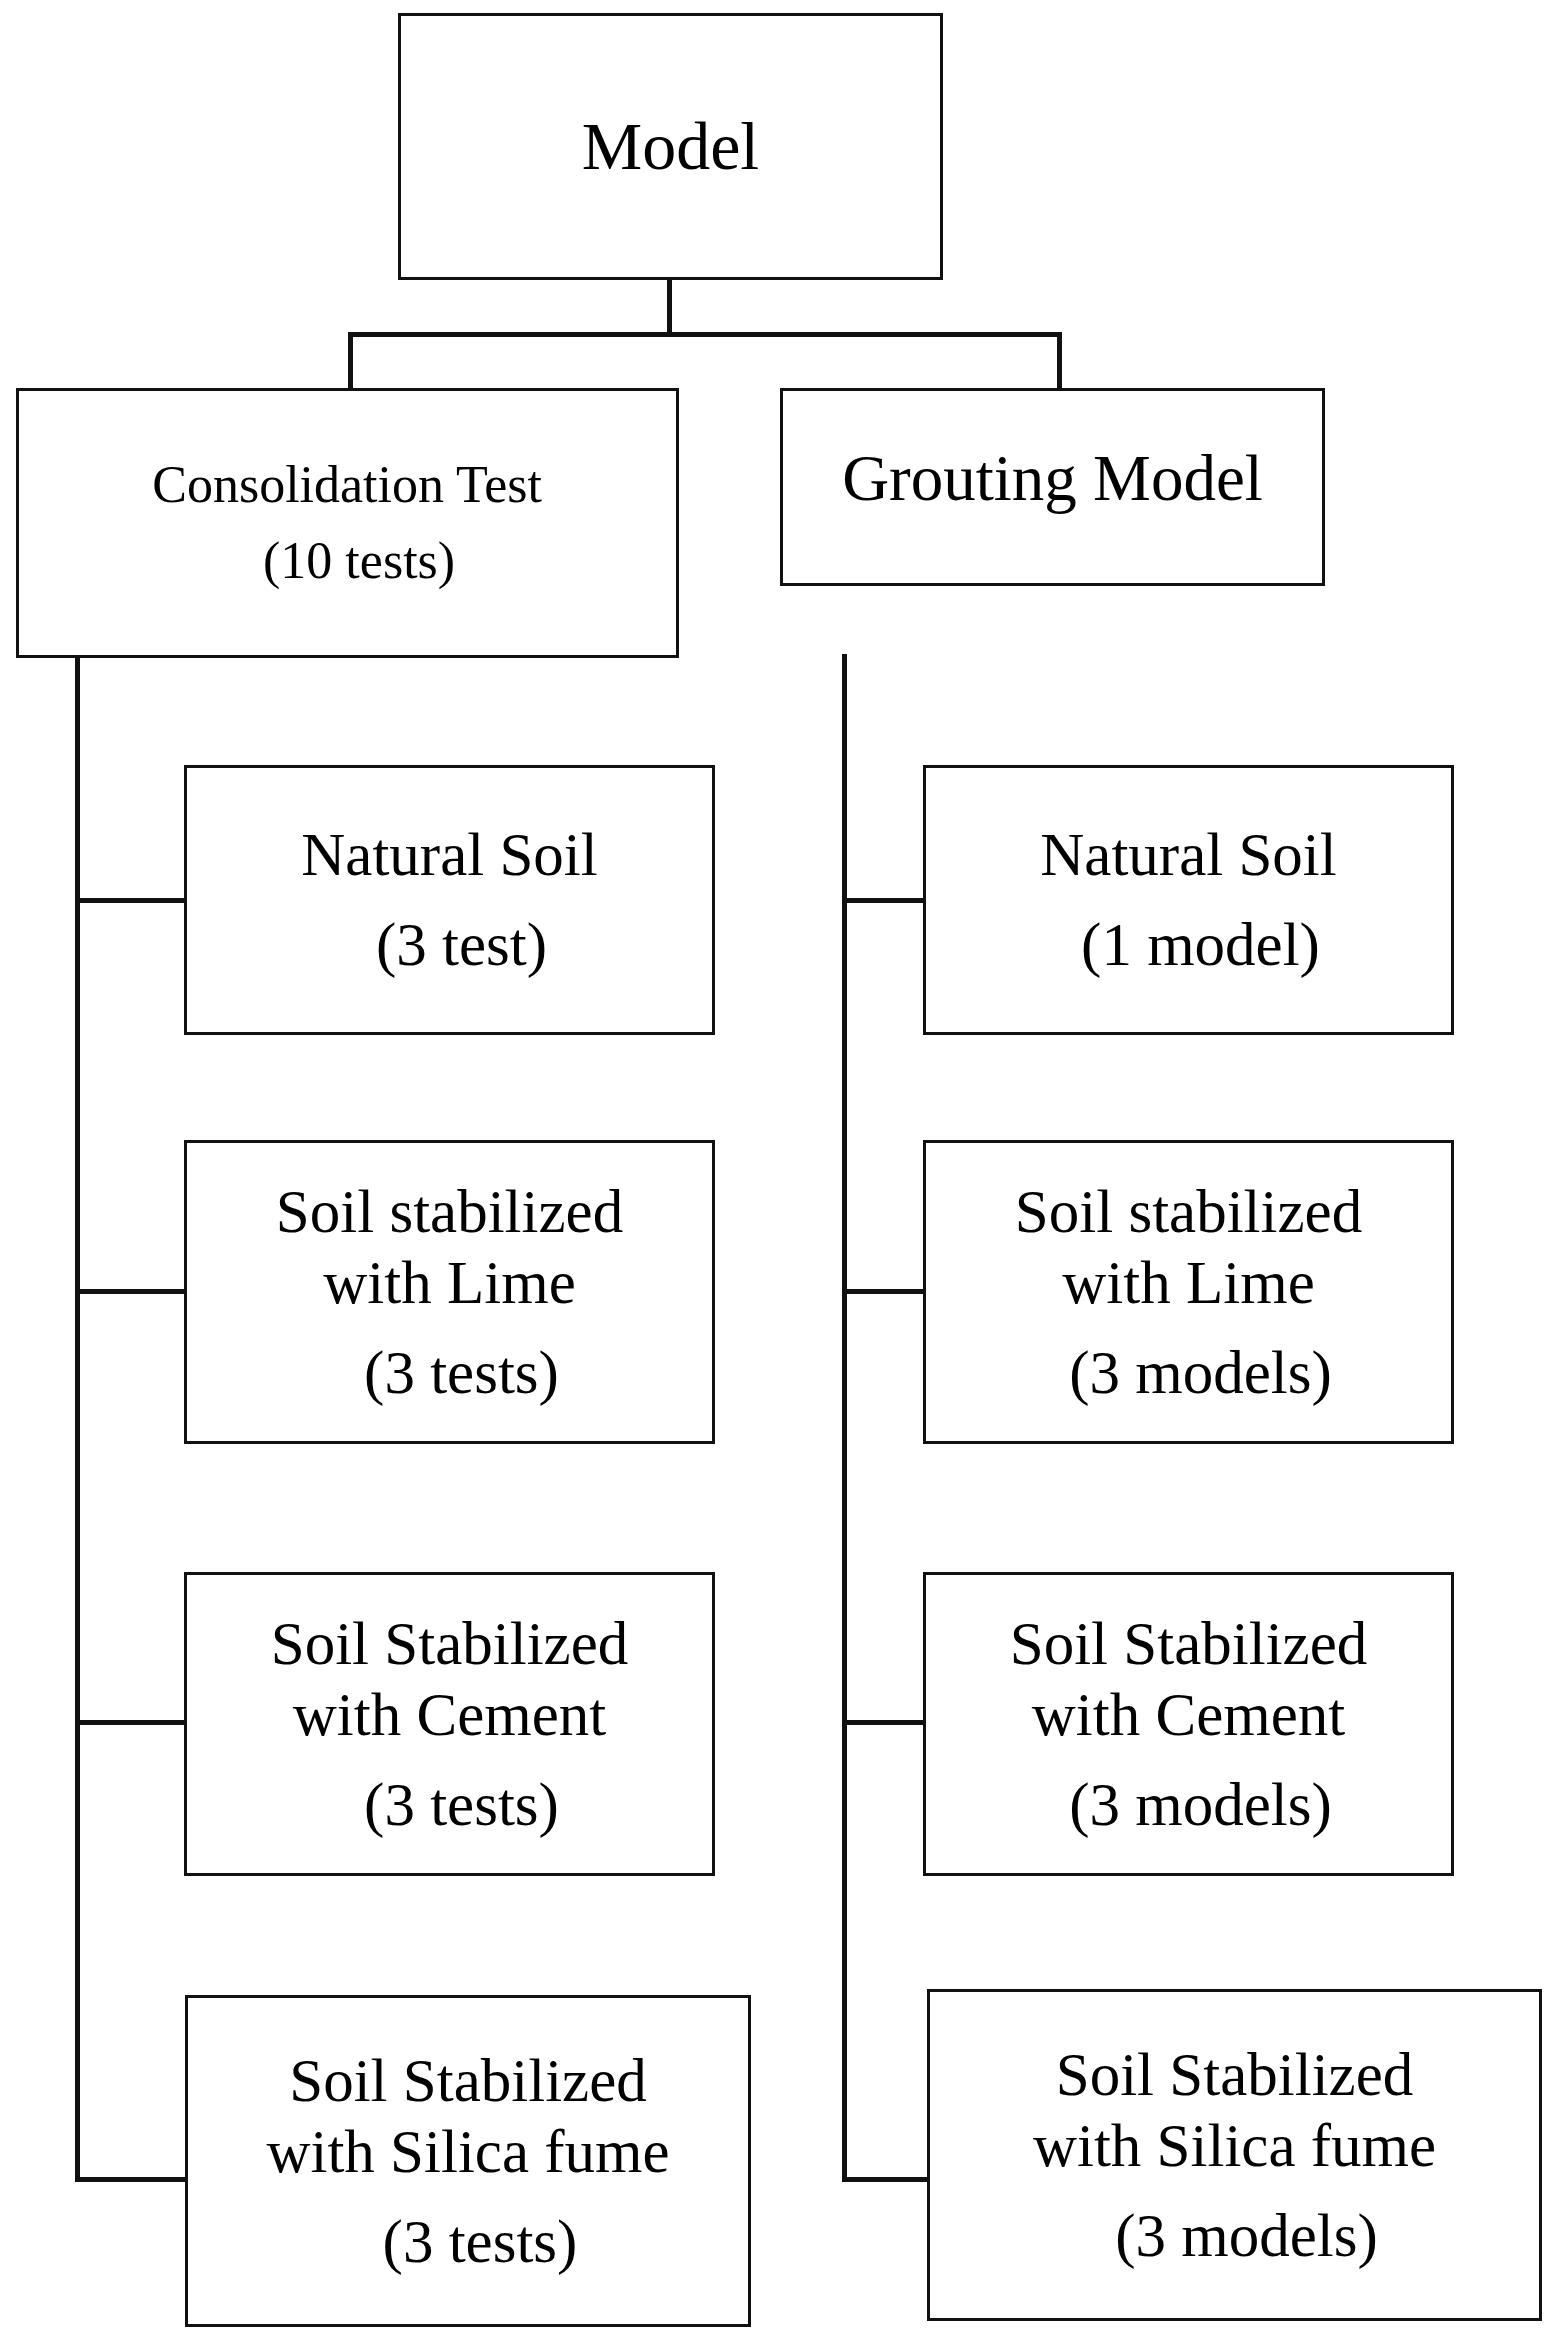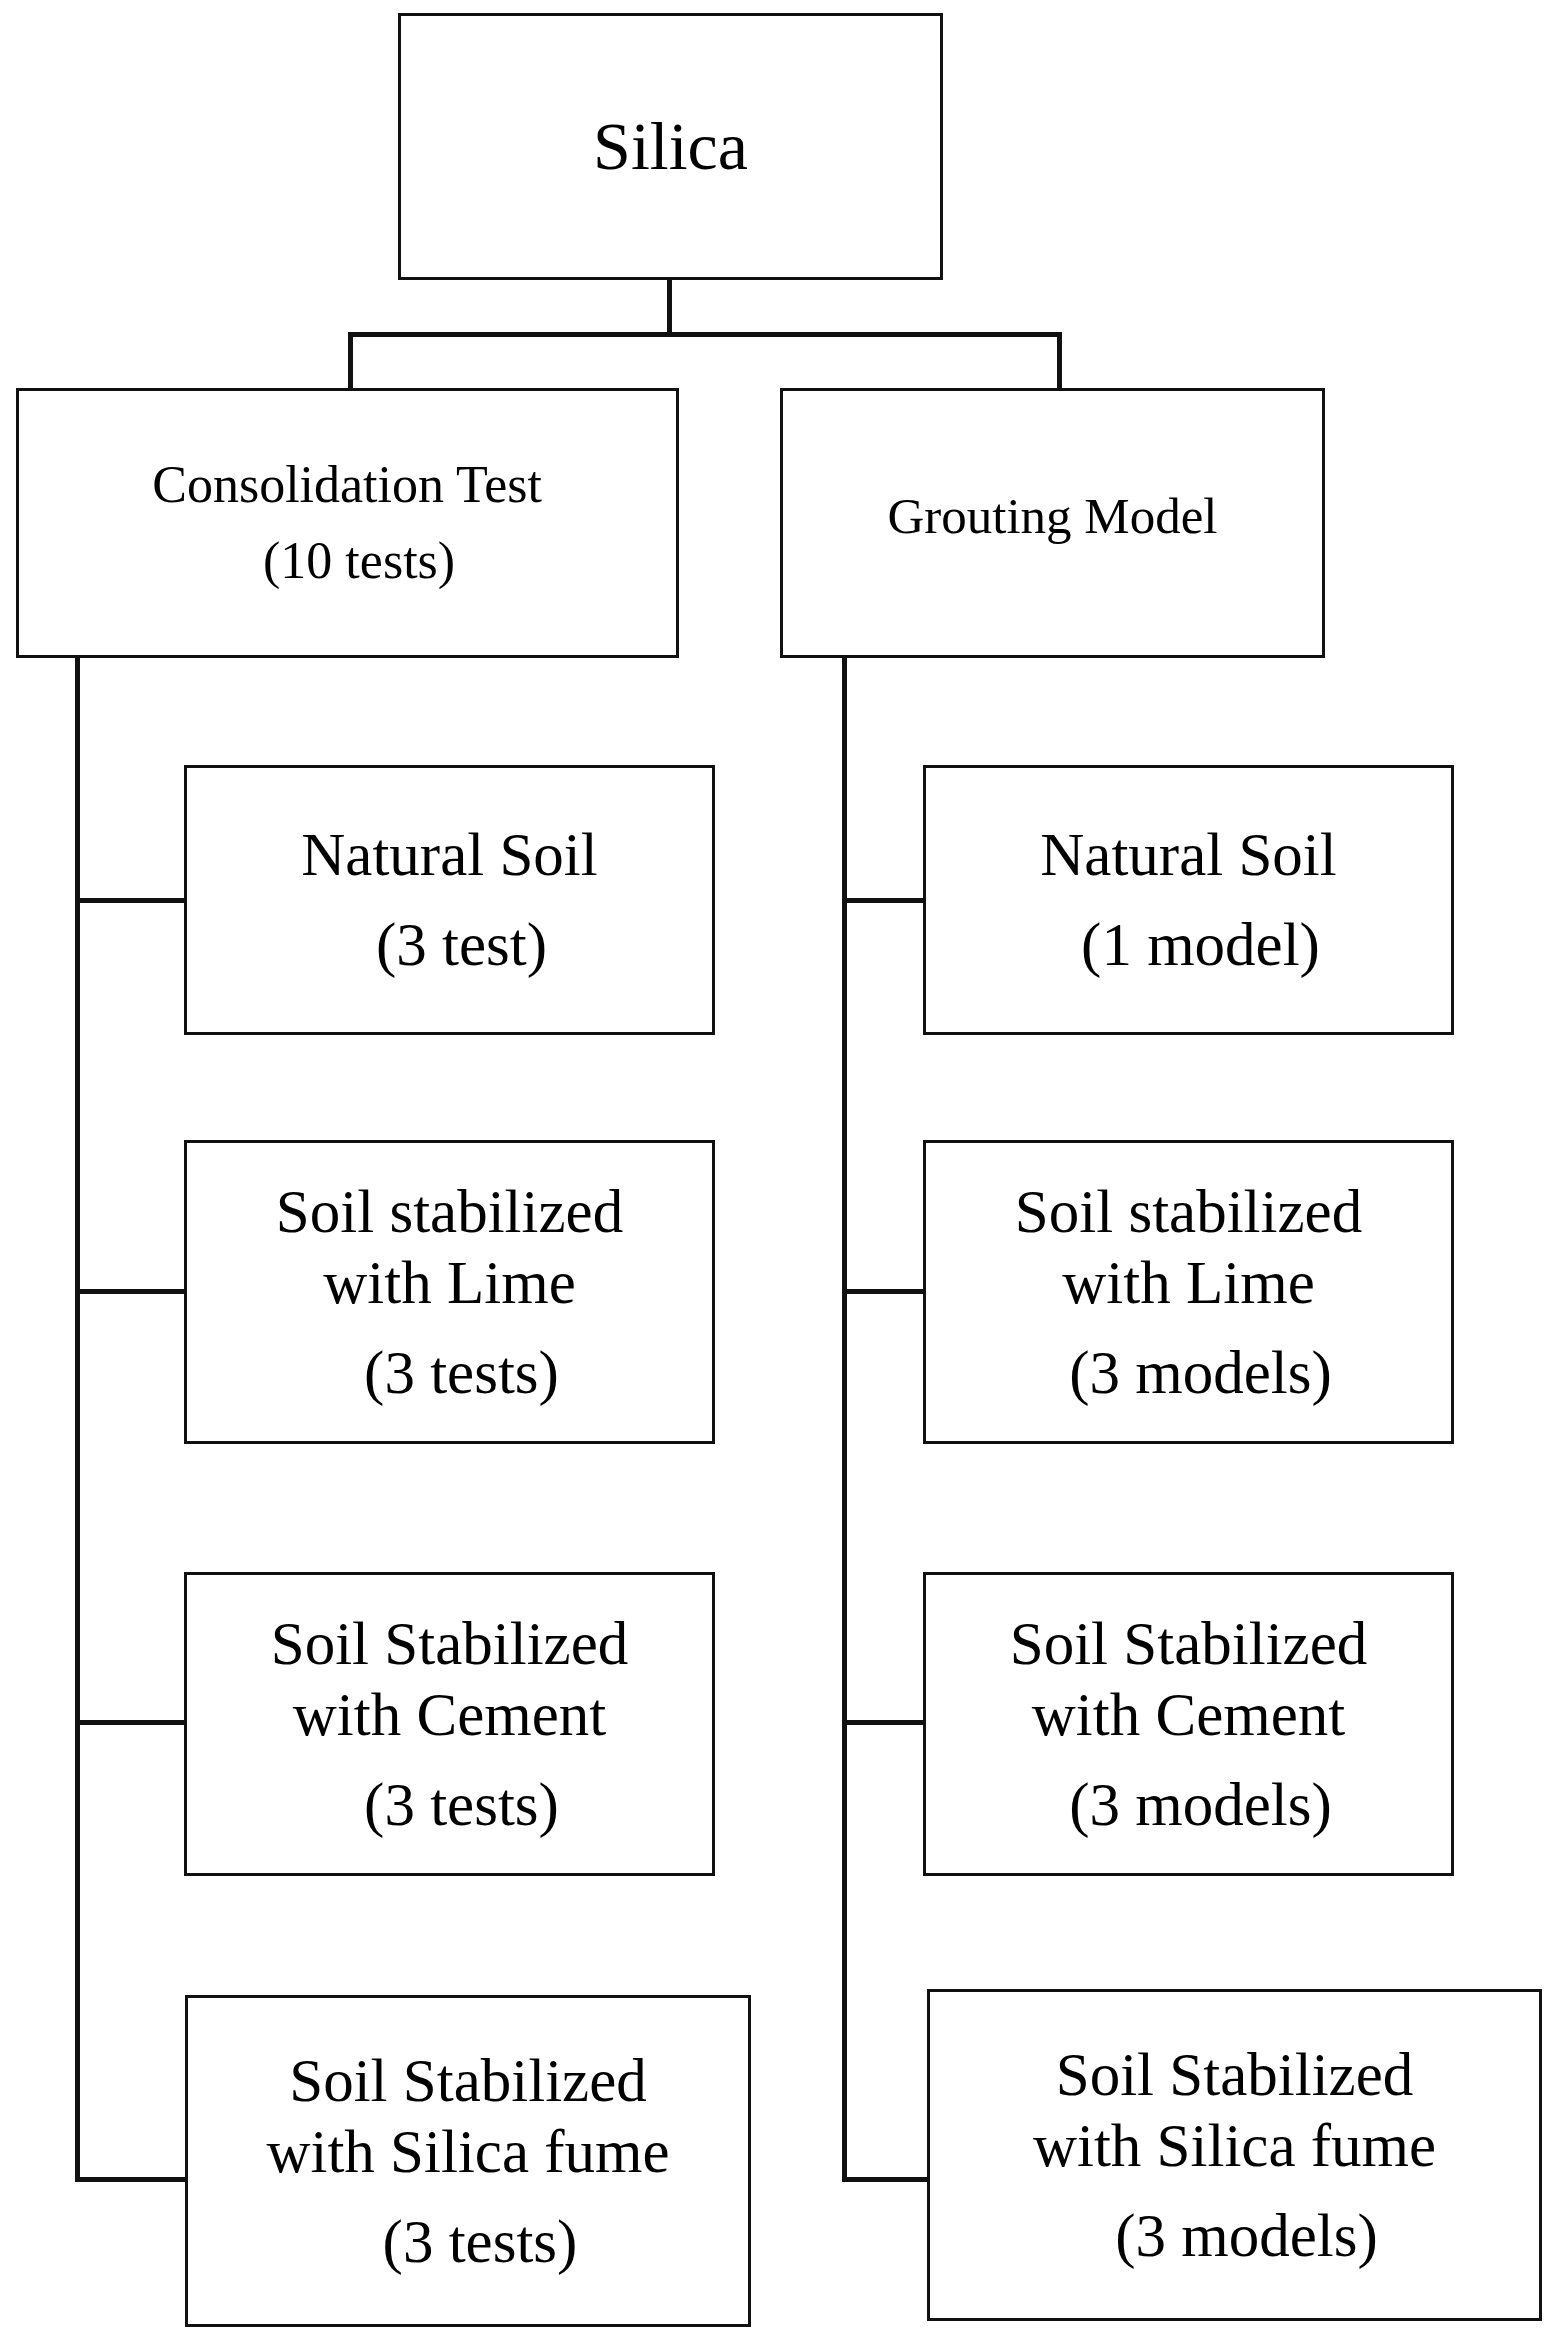--- a/index.html
+++ b/index.html
@@ -51,22 +51,22 @@
     left: 15.6px;
     top: 388px;
     width: 663px;
     height: 270px;
     font-size: 52px;
   }
   #node-grouting {
     left: 780px;
     top: 388px;
     width: 545px;
-    height: 270px;
-    font-size: 51px;
+    height: 198px;
+    font-size: 65px;
   }
   
   .leaf-left {
     left: 184px;
     width: 531px;
     font-size: 61px;
   }
   .leaf-right {
     left: 923px;
     width: 531px;
@@ -132,21 +132,21 @@
   <div class="conn h stub-left" id="stub-l3"></div>
   <div class="conn h stub-left" id="stub-l4"></div>
 
   <div class="conn v" id="trunk-right"></div>
   <div class="conn h stub-right" id="stub-r1"></div>
   <div class="conn h stub-right" id="stub-r2"></div>
   <div class="conn h stub-right" id="stub-r3"></div>
   <div class="conn h stub-right" id="stub-r4"></div>
 
   <div class="node" id="node-root">
-    <span class="ln">Silica</span>
+    <span class="ln">Model</span>
   </div>
 
   <div class="node" id="node-consolidation">
     <span class="ln">Consolidation Test</span>
     <span class="gap"></span>
     <span class="count">(10 tests)</span>
   </div>
 
   <div class="node" id="node-grouting">
     <span class="ln">Grouting Model</span>

